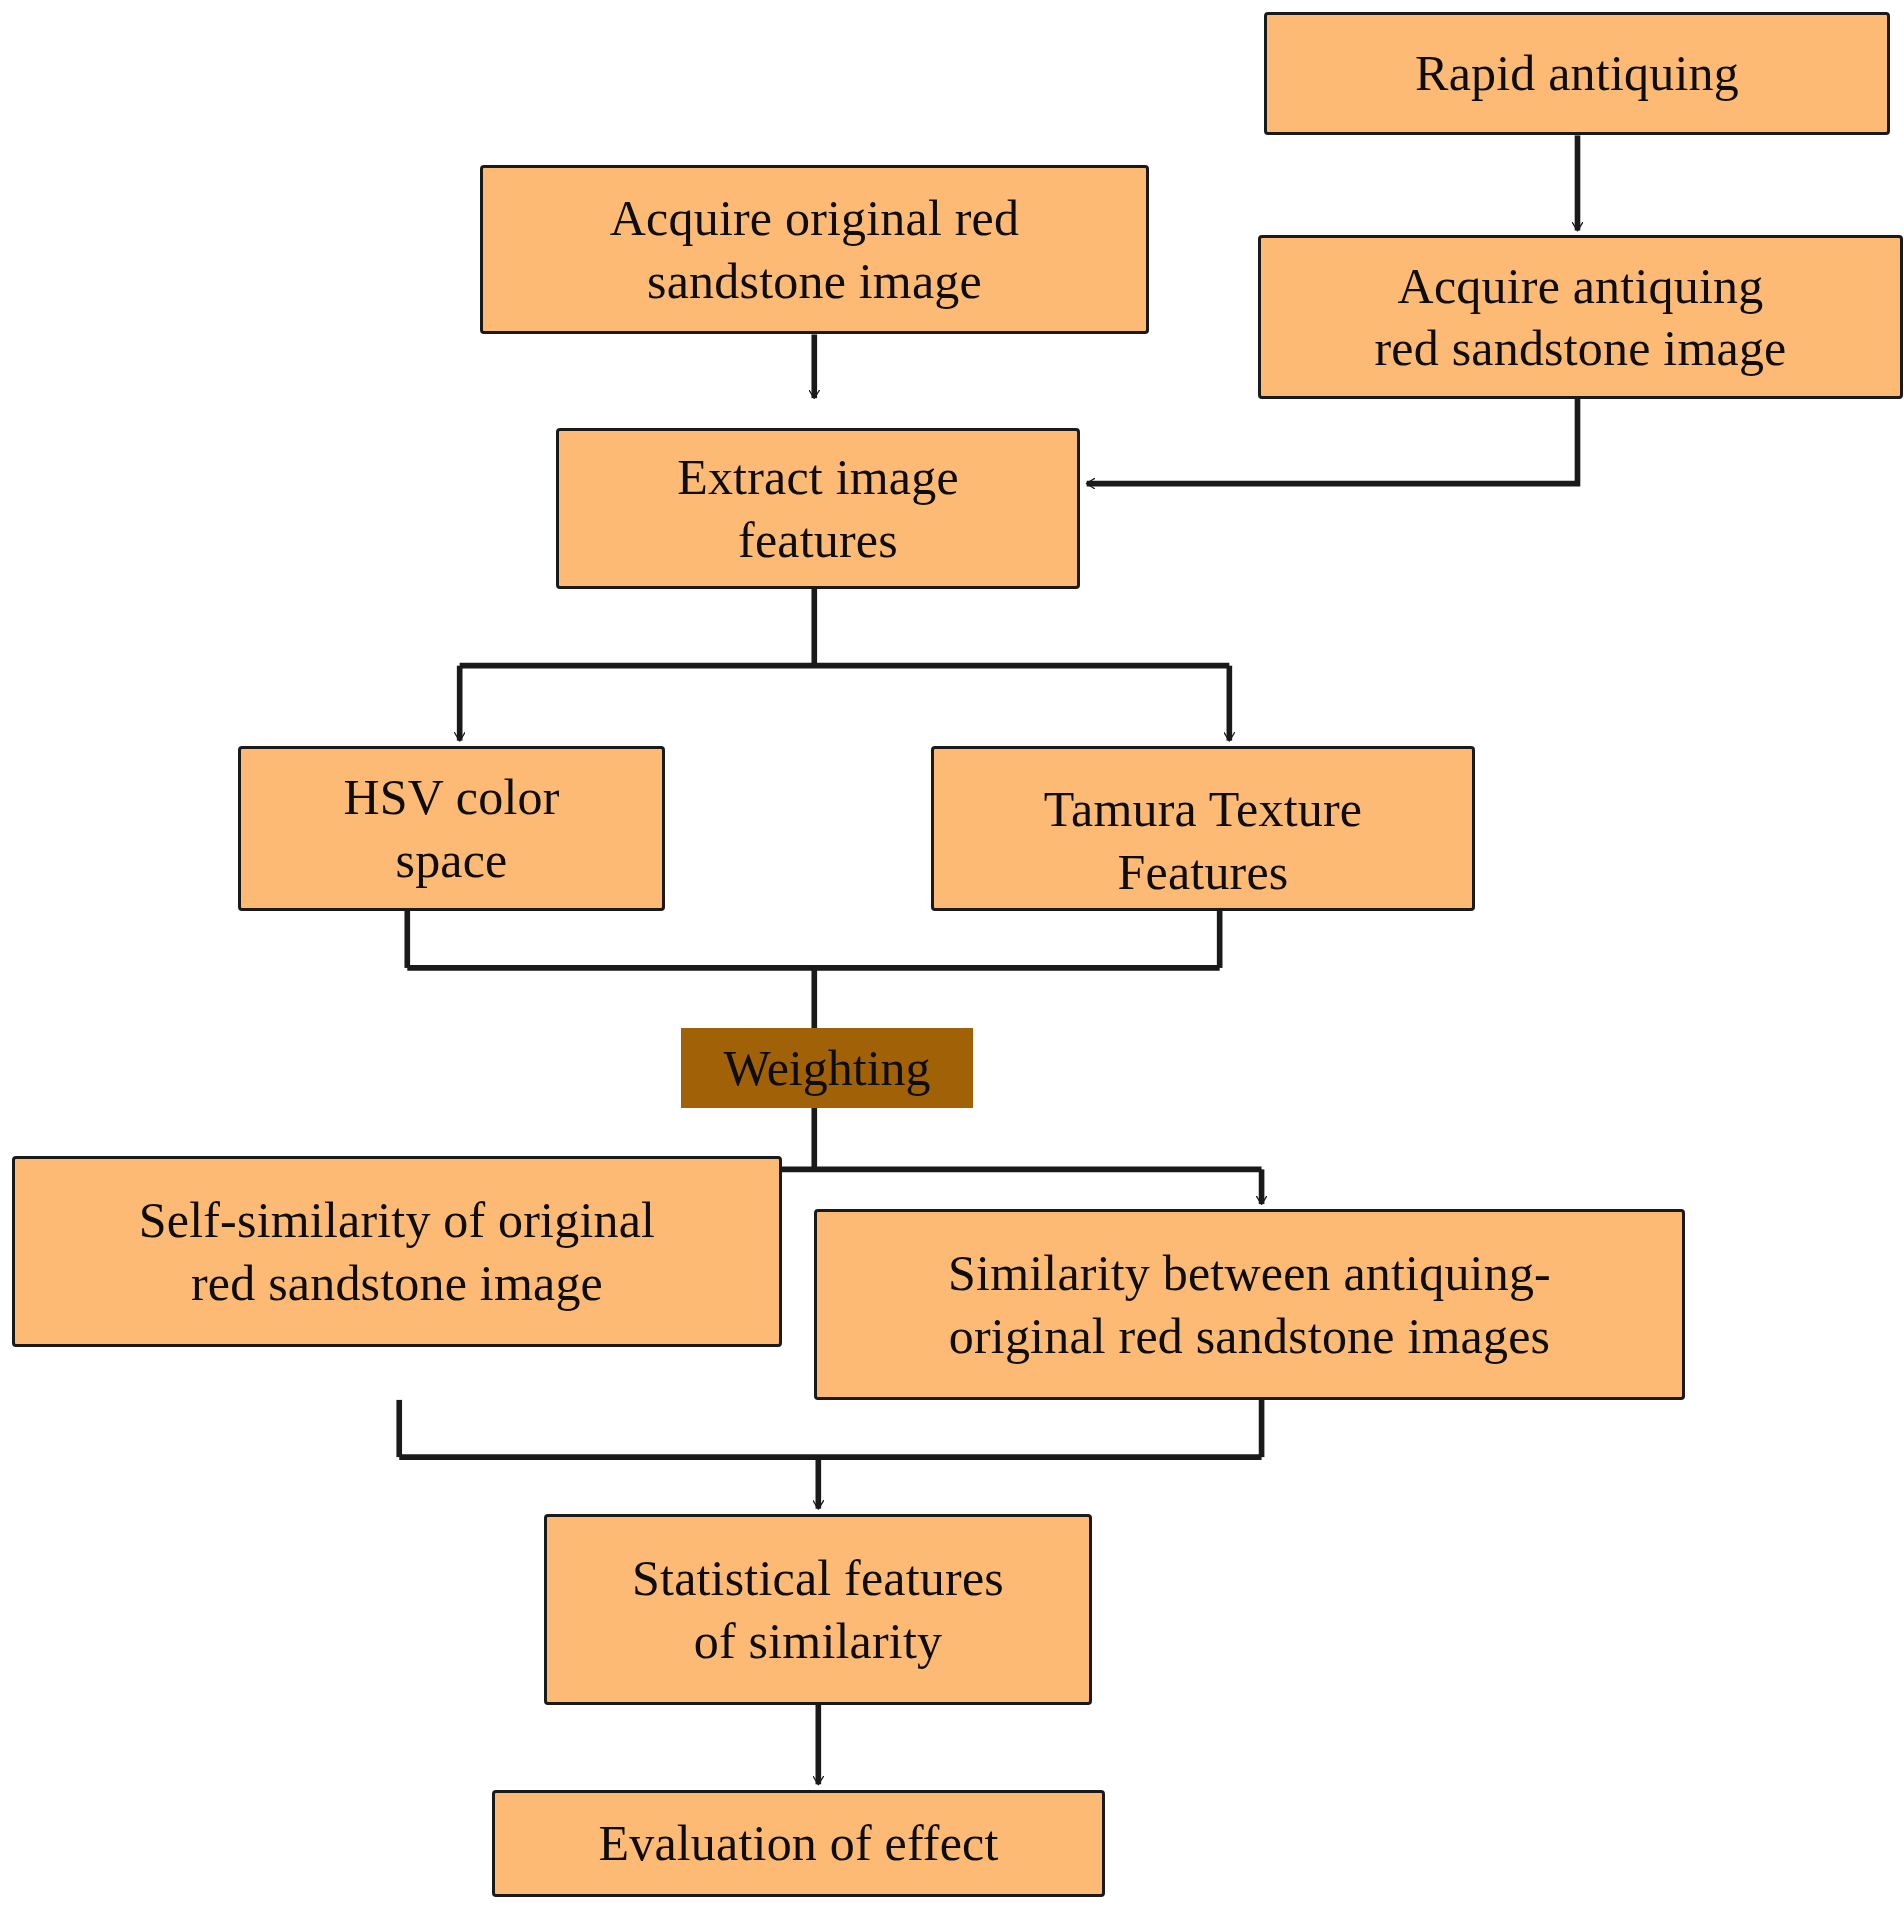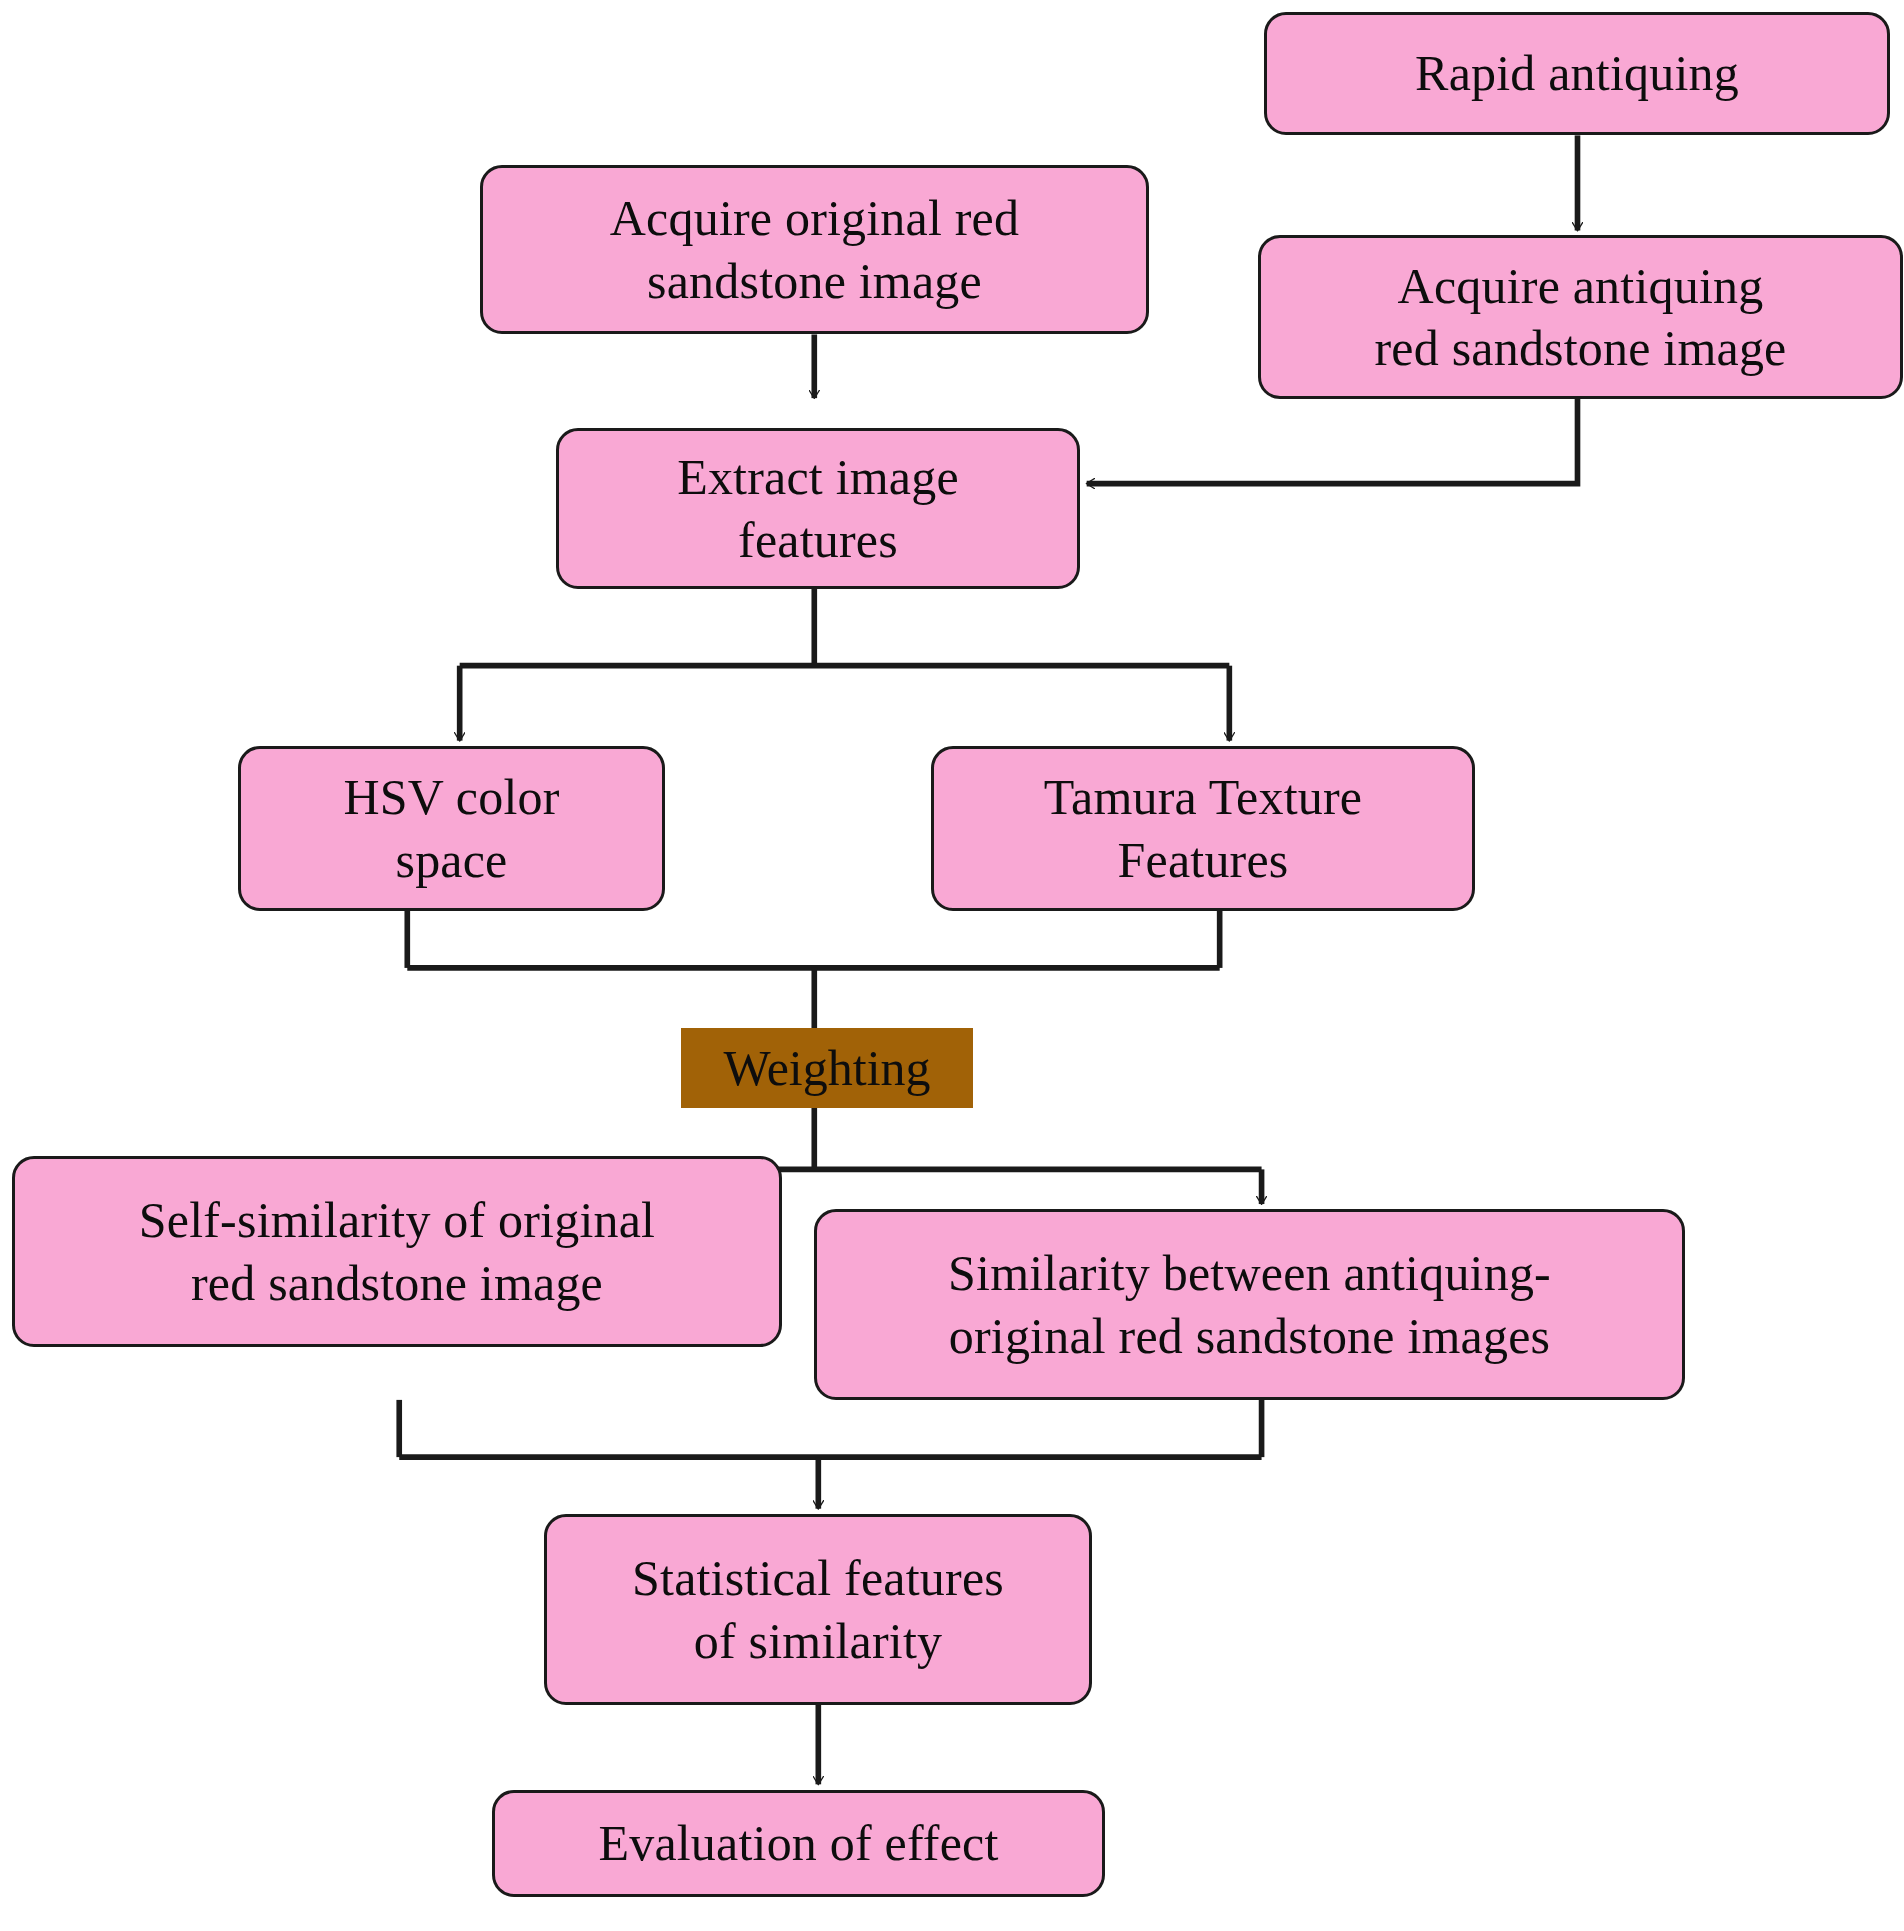--- a/index.html
+++ b/index.html
@@ -22,22 +22,22 @@
     position: absolute;
     left: 0;
     top: 0;
     width: 1905px;
     height: 1931px;
   }
   .node {
     position: absolute;
     box-sizing: border-box;
     border: 3.2px solid #1a1a1a;
-    border-radius: 22px;
-    background: #f9a8d4;
+    border-radius: 4px;
+    background: #fdba74;
     display: flex;
     align-items: center;
     justify-content: center;
     text-align: center;
     color: #0d0d0d;
     line-height: 1.25;
     padding: 4.8px 11.3px;
     z-index: 2;
   }
   .node-label {
@@ -119,21 +119,21 @@
   <div class="node" style="left:556px; top:403px; width:524px; height:161px;margin-top:25px;">
     <span class="node-label">Extract image
 features</span>
   </div>
 
   <div class="node" style="left:238px; top:746px; width:427px; height:165px;align-items:center;">
     <span class="node-label">HSV color
 space</span>
   </div>
 
-  <div class="node" style="left:931px; top:746px; width:544px; height:165px;">
+  <div class="node" style="left:931px; top:746px; width:544px; height:165px;align-items:flex-end;">
     <span class="node-label">Tamura Texture
 Features</span>
   </div>
 
   <div class="node" style="left:12px; top:1156px; width:770px; height:191px;">
     <span class="node-label">Self-similarity of original
 red sandstone image</span>
   </div>
 
   <div class="node" style="left:814px; top:1209px; width:871px; height:191px;">

